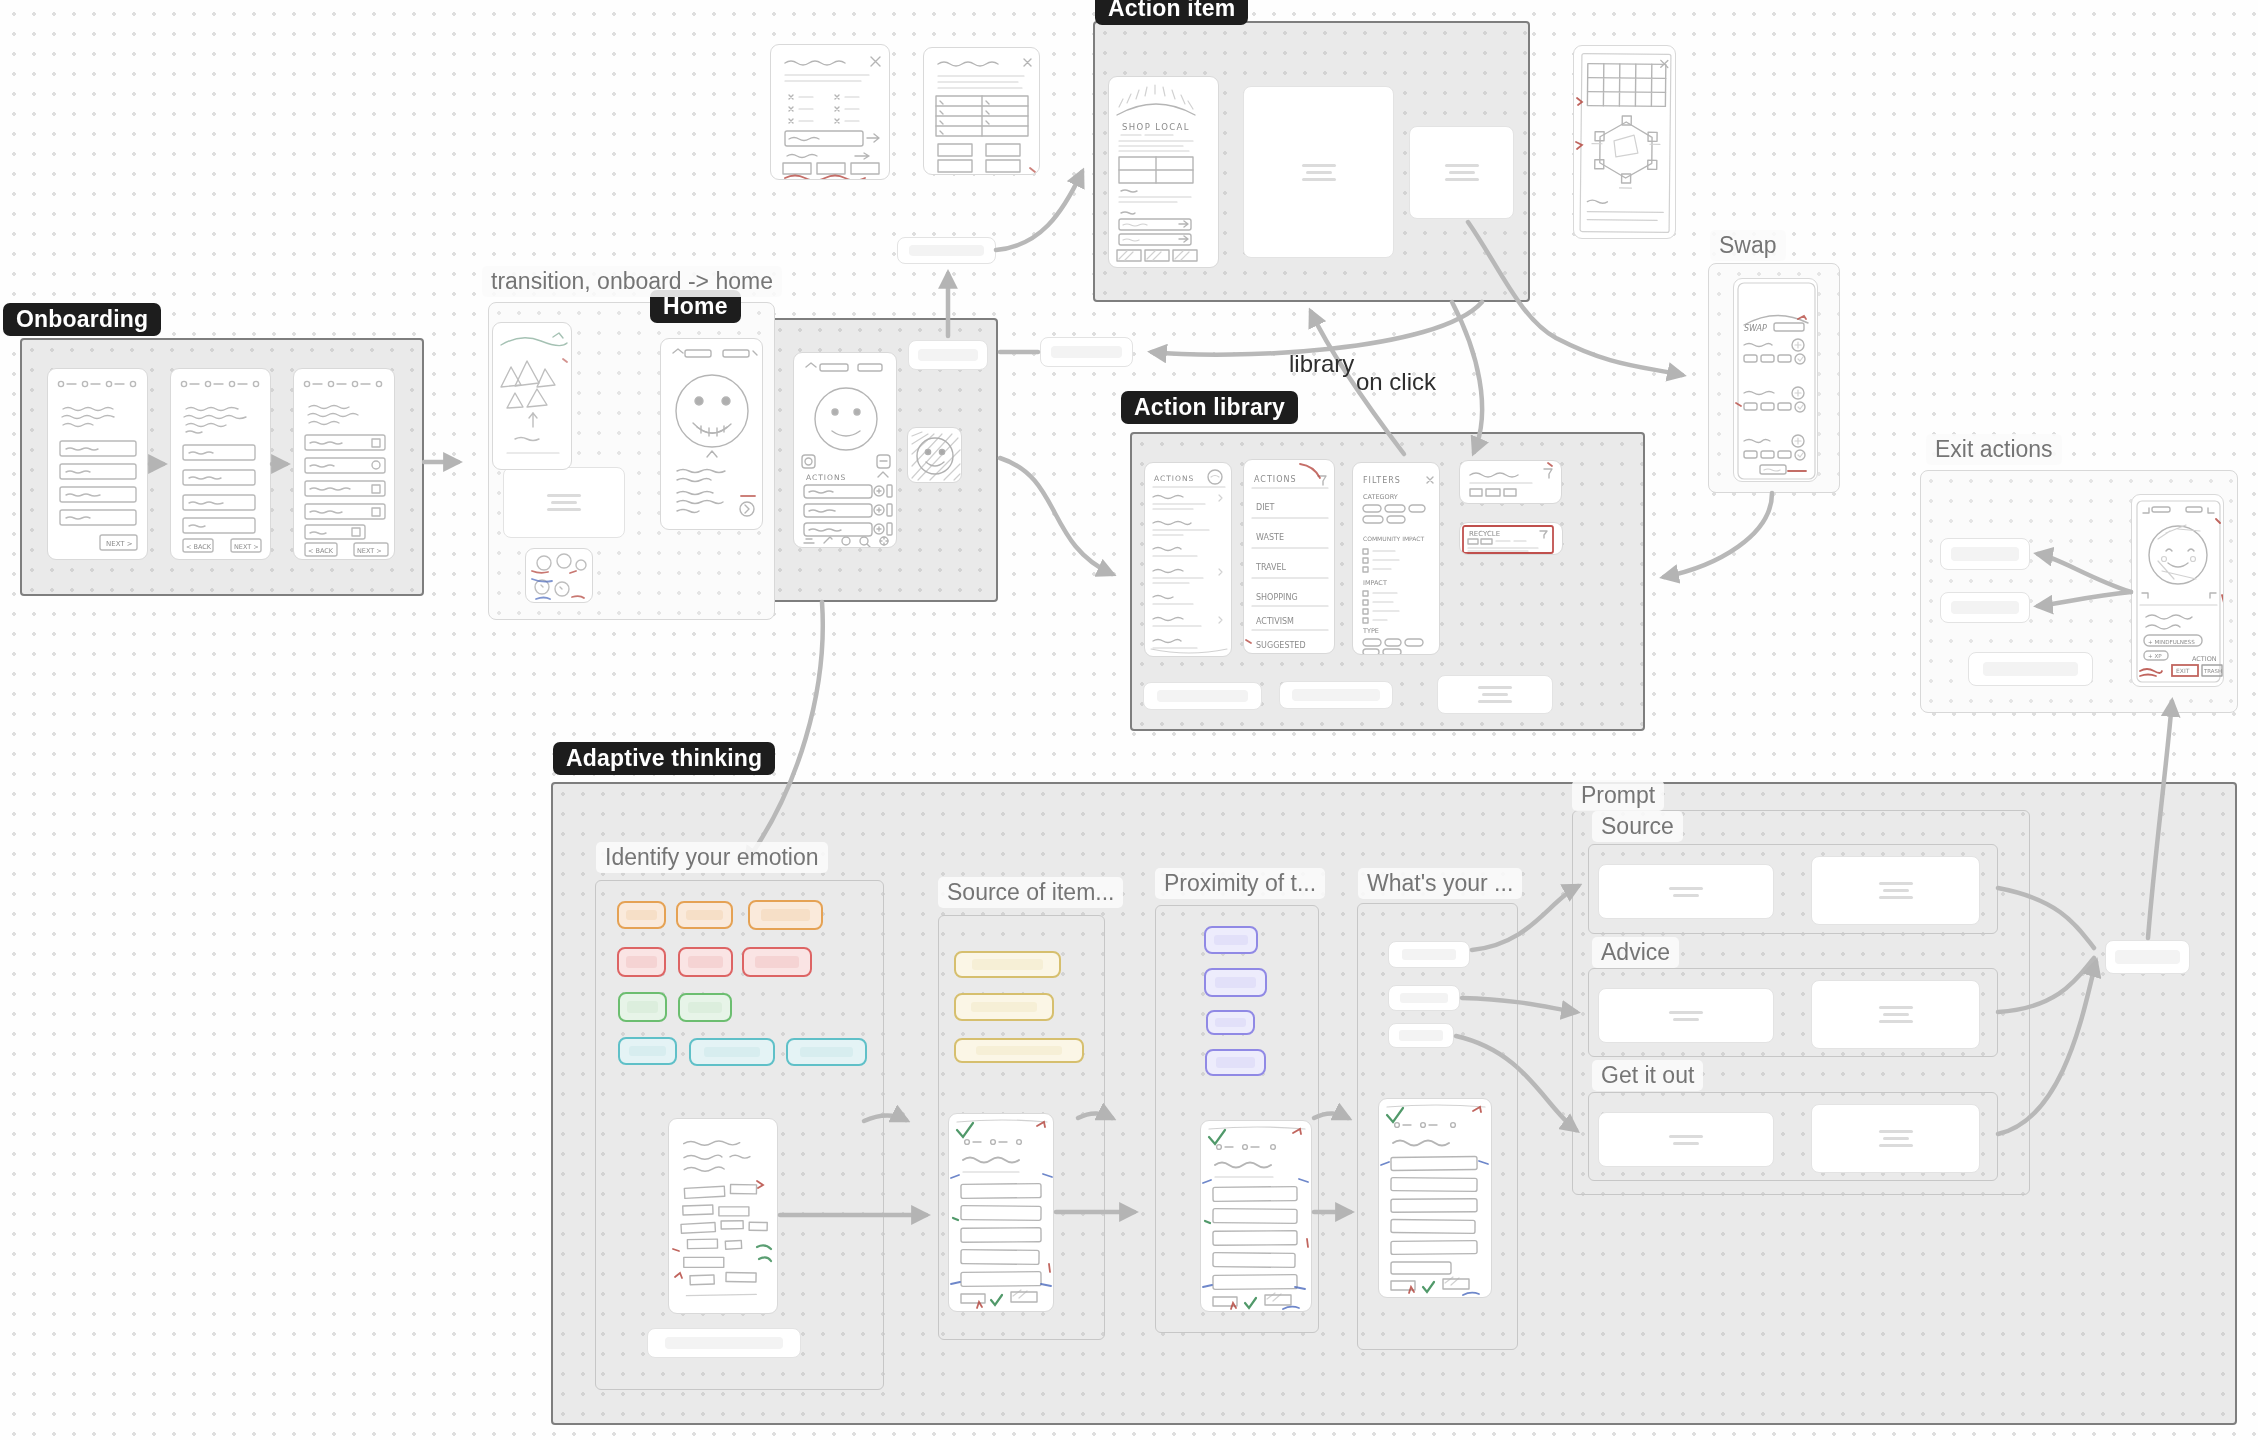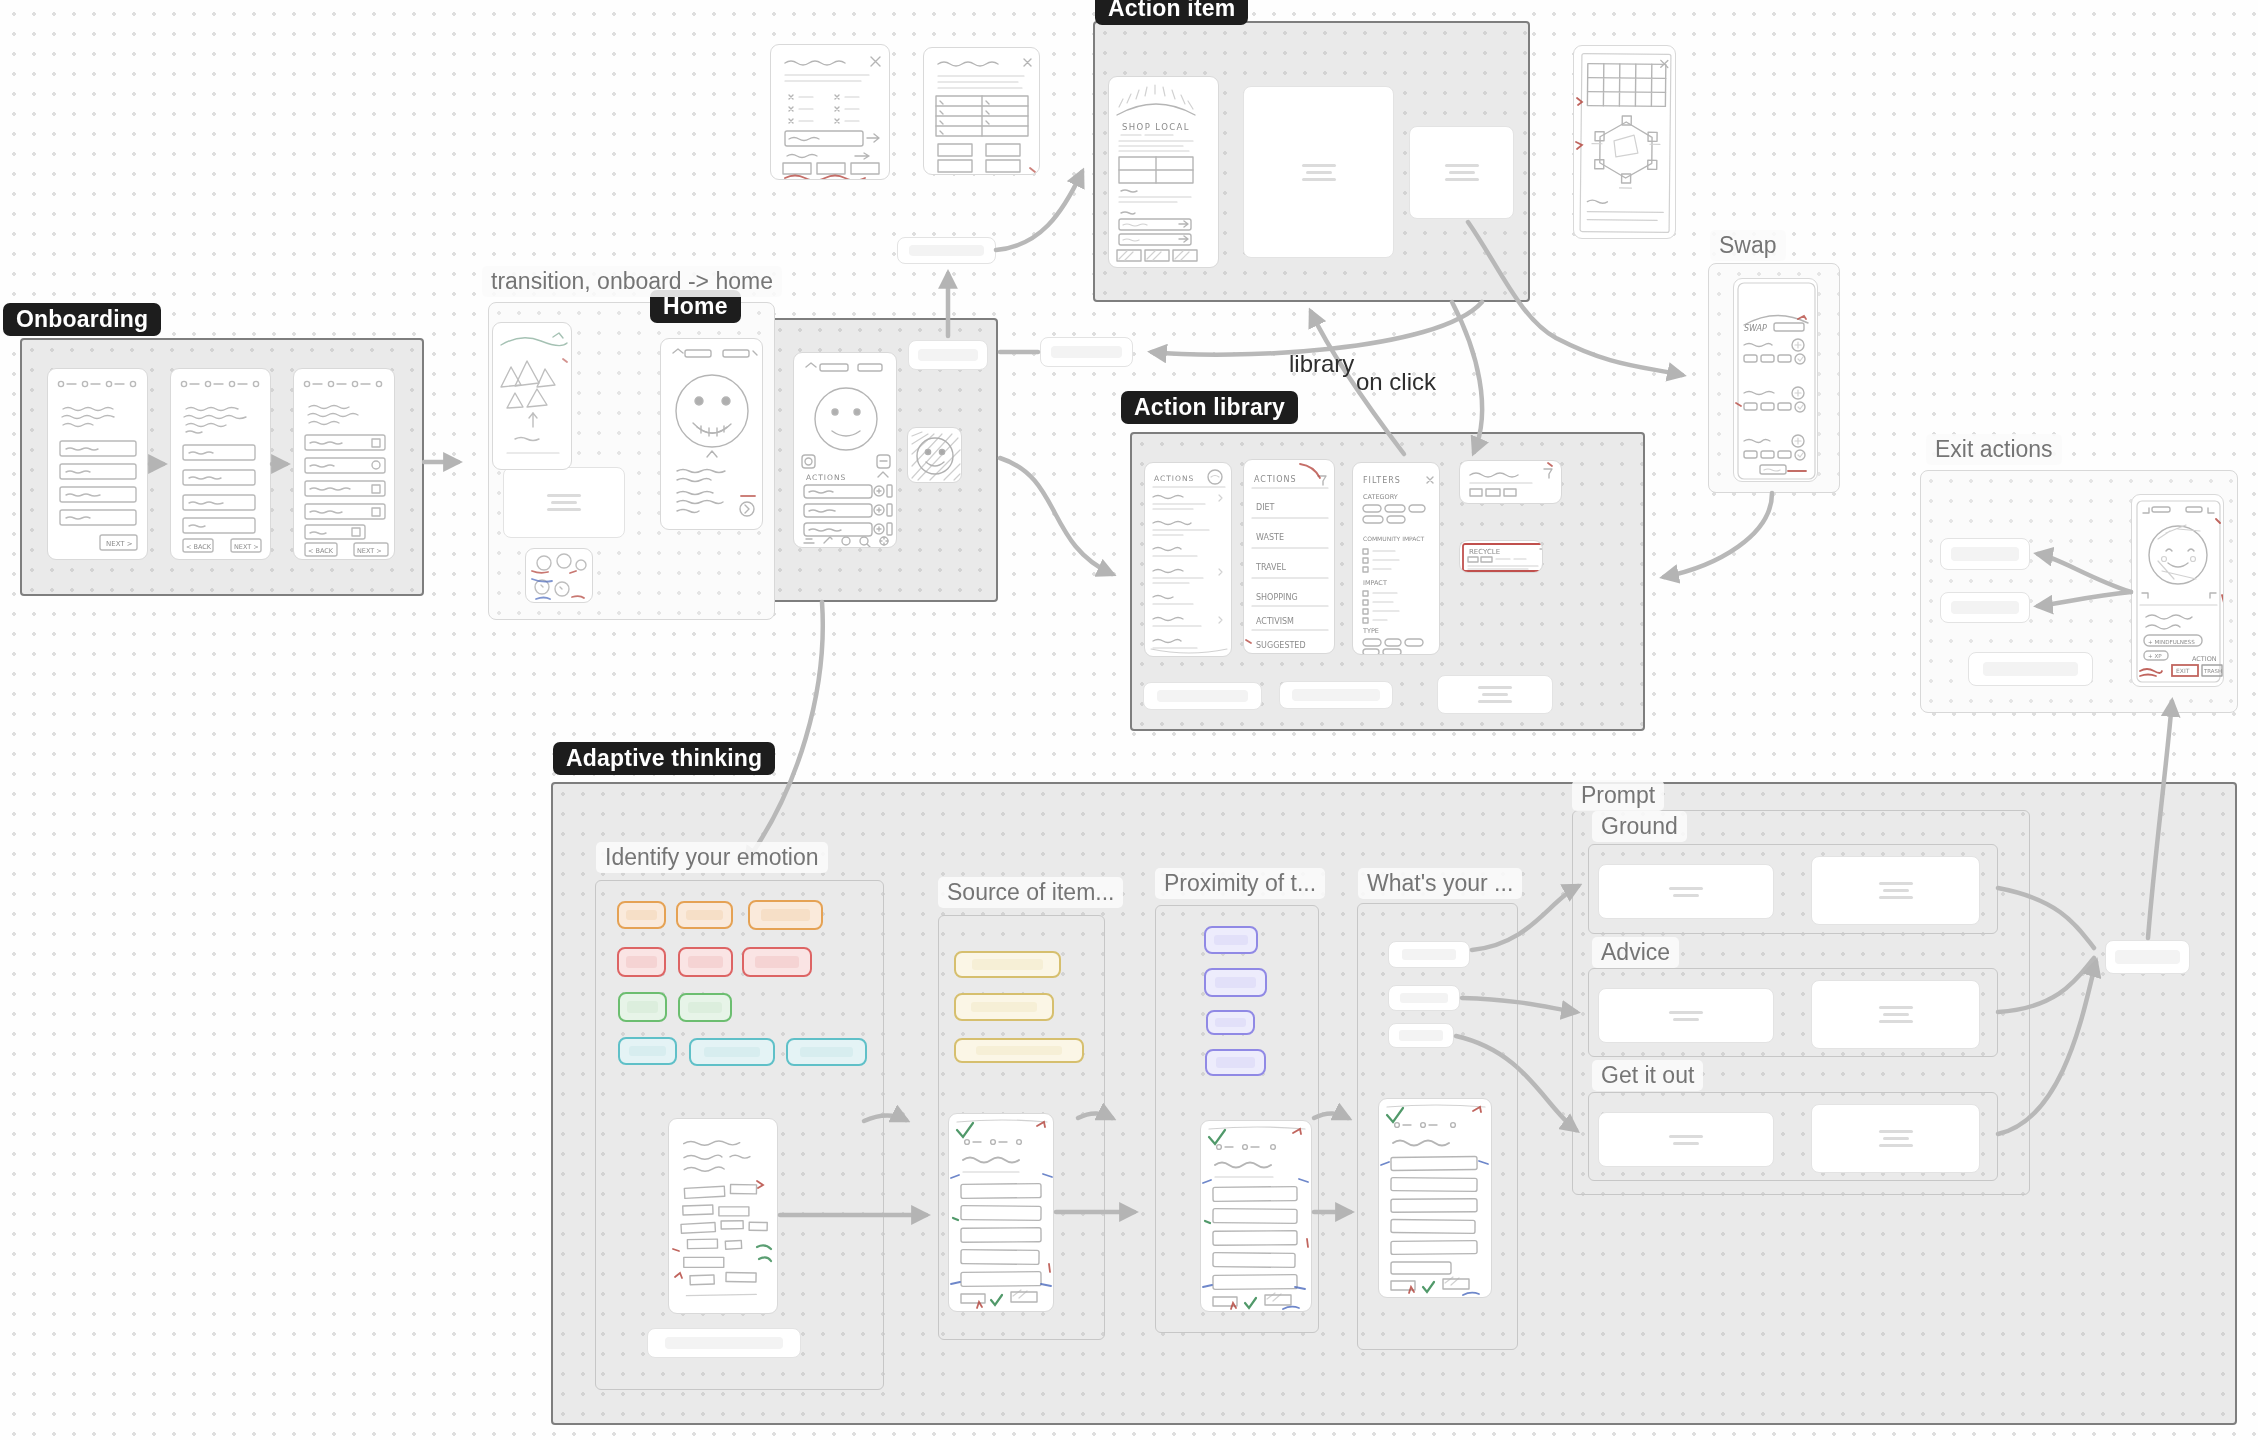--- a/index.html
+++ b/index.html
@@ -714,21 +714,21 @@
       <path d="M10,22h62" class="skl"></path>
       <rect x="10" y="28" width="12" height="7"></rect>
           <rect x="26" y="28" width="14" height="7"></rect>
           <rect x="44" y="28" width="12" height="7"></rect>
         </g>
       <g class="skr" opacity=".8">
           <path d="M88,2l4,3"></path>
         </g>
     </svg>
   </div>
-  <div class="ph" style="left:1459px;top:540px;width:84px;height:33px">
+  <div class="ph" style="left:1459px;top:522px;width:104px;height:33px">
     <svg width="96" height="33" viewBox="0 0 96 33">
       <rect x="3" y="3" width="90" height="27" rx="2" fill="none" stroke="#C0504D" stroke-width="1.8"></rect>
       <g class="sk" opacity=".8">
       <rect x="8" y="16" width="10" height="5"></rect>
           <rect x="21" y="16" width="11" height="5"></rect>
           <path d="M36,18h14 M54,18h12" class="skl"></path>
       <path d="M8,25h70 M8,28h60" class="skl"></path>
       <path d="M80,8l7,0l-3,4v3"></path>
         </g>
       <text x="9" y="13" font-size="7" fill="#7E7E7E">RECYCLE</text>
@@ -956,20 +956,20 @@
   <div class="badge" style="left:553px;top:742px">Adaptive thinking</div>
 
   <div class="flabel" style="left:482px;top:266px">transition, onboard -&gt; home</div>
   <div class="flabel" style="left:1710px;top:230px">Swap</div>
   <div class="flabel" style="left:1926px;top:434px">Exit actions</div>
   <div class="flabel" style="left:596px;top:842px">Identify your emotion</div>
   <div class="flabel" style="left:938px;top:877px">Source of item...</div>
   <div class="flabel" style="left:1155px;top:868px">Proximity of t...</div>
   <div class="flabel" style="left:1358px;top:868px">What's your ...</div>
   <div class="flabel" style="left:1572px;top:780px">Prompt</div>
-  <div class="flabel" style="left:1592px;top:811px">Ground</div>
+  <div class="flabel" style="left:1592px;top:811px">Source</div>
   <div class="flabel" style="left:1592px;top:937px">Advice</div>
   <div class="flabel" style="left:1592px;top:1060px">Get it out</div>
 
   <div class="clabel" style="left:1289px;top:350px">library</div>
   <div class="clabel" style="left:1356px;top:368px">on click</div>
 
 </div>
 
 </body></html>

